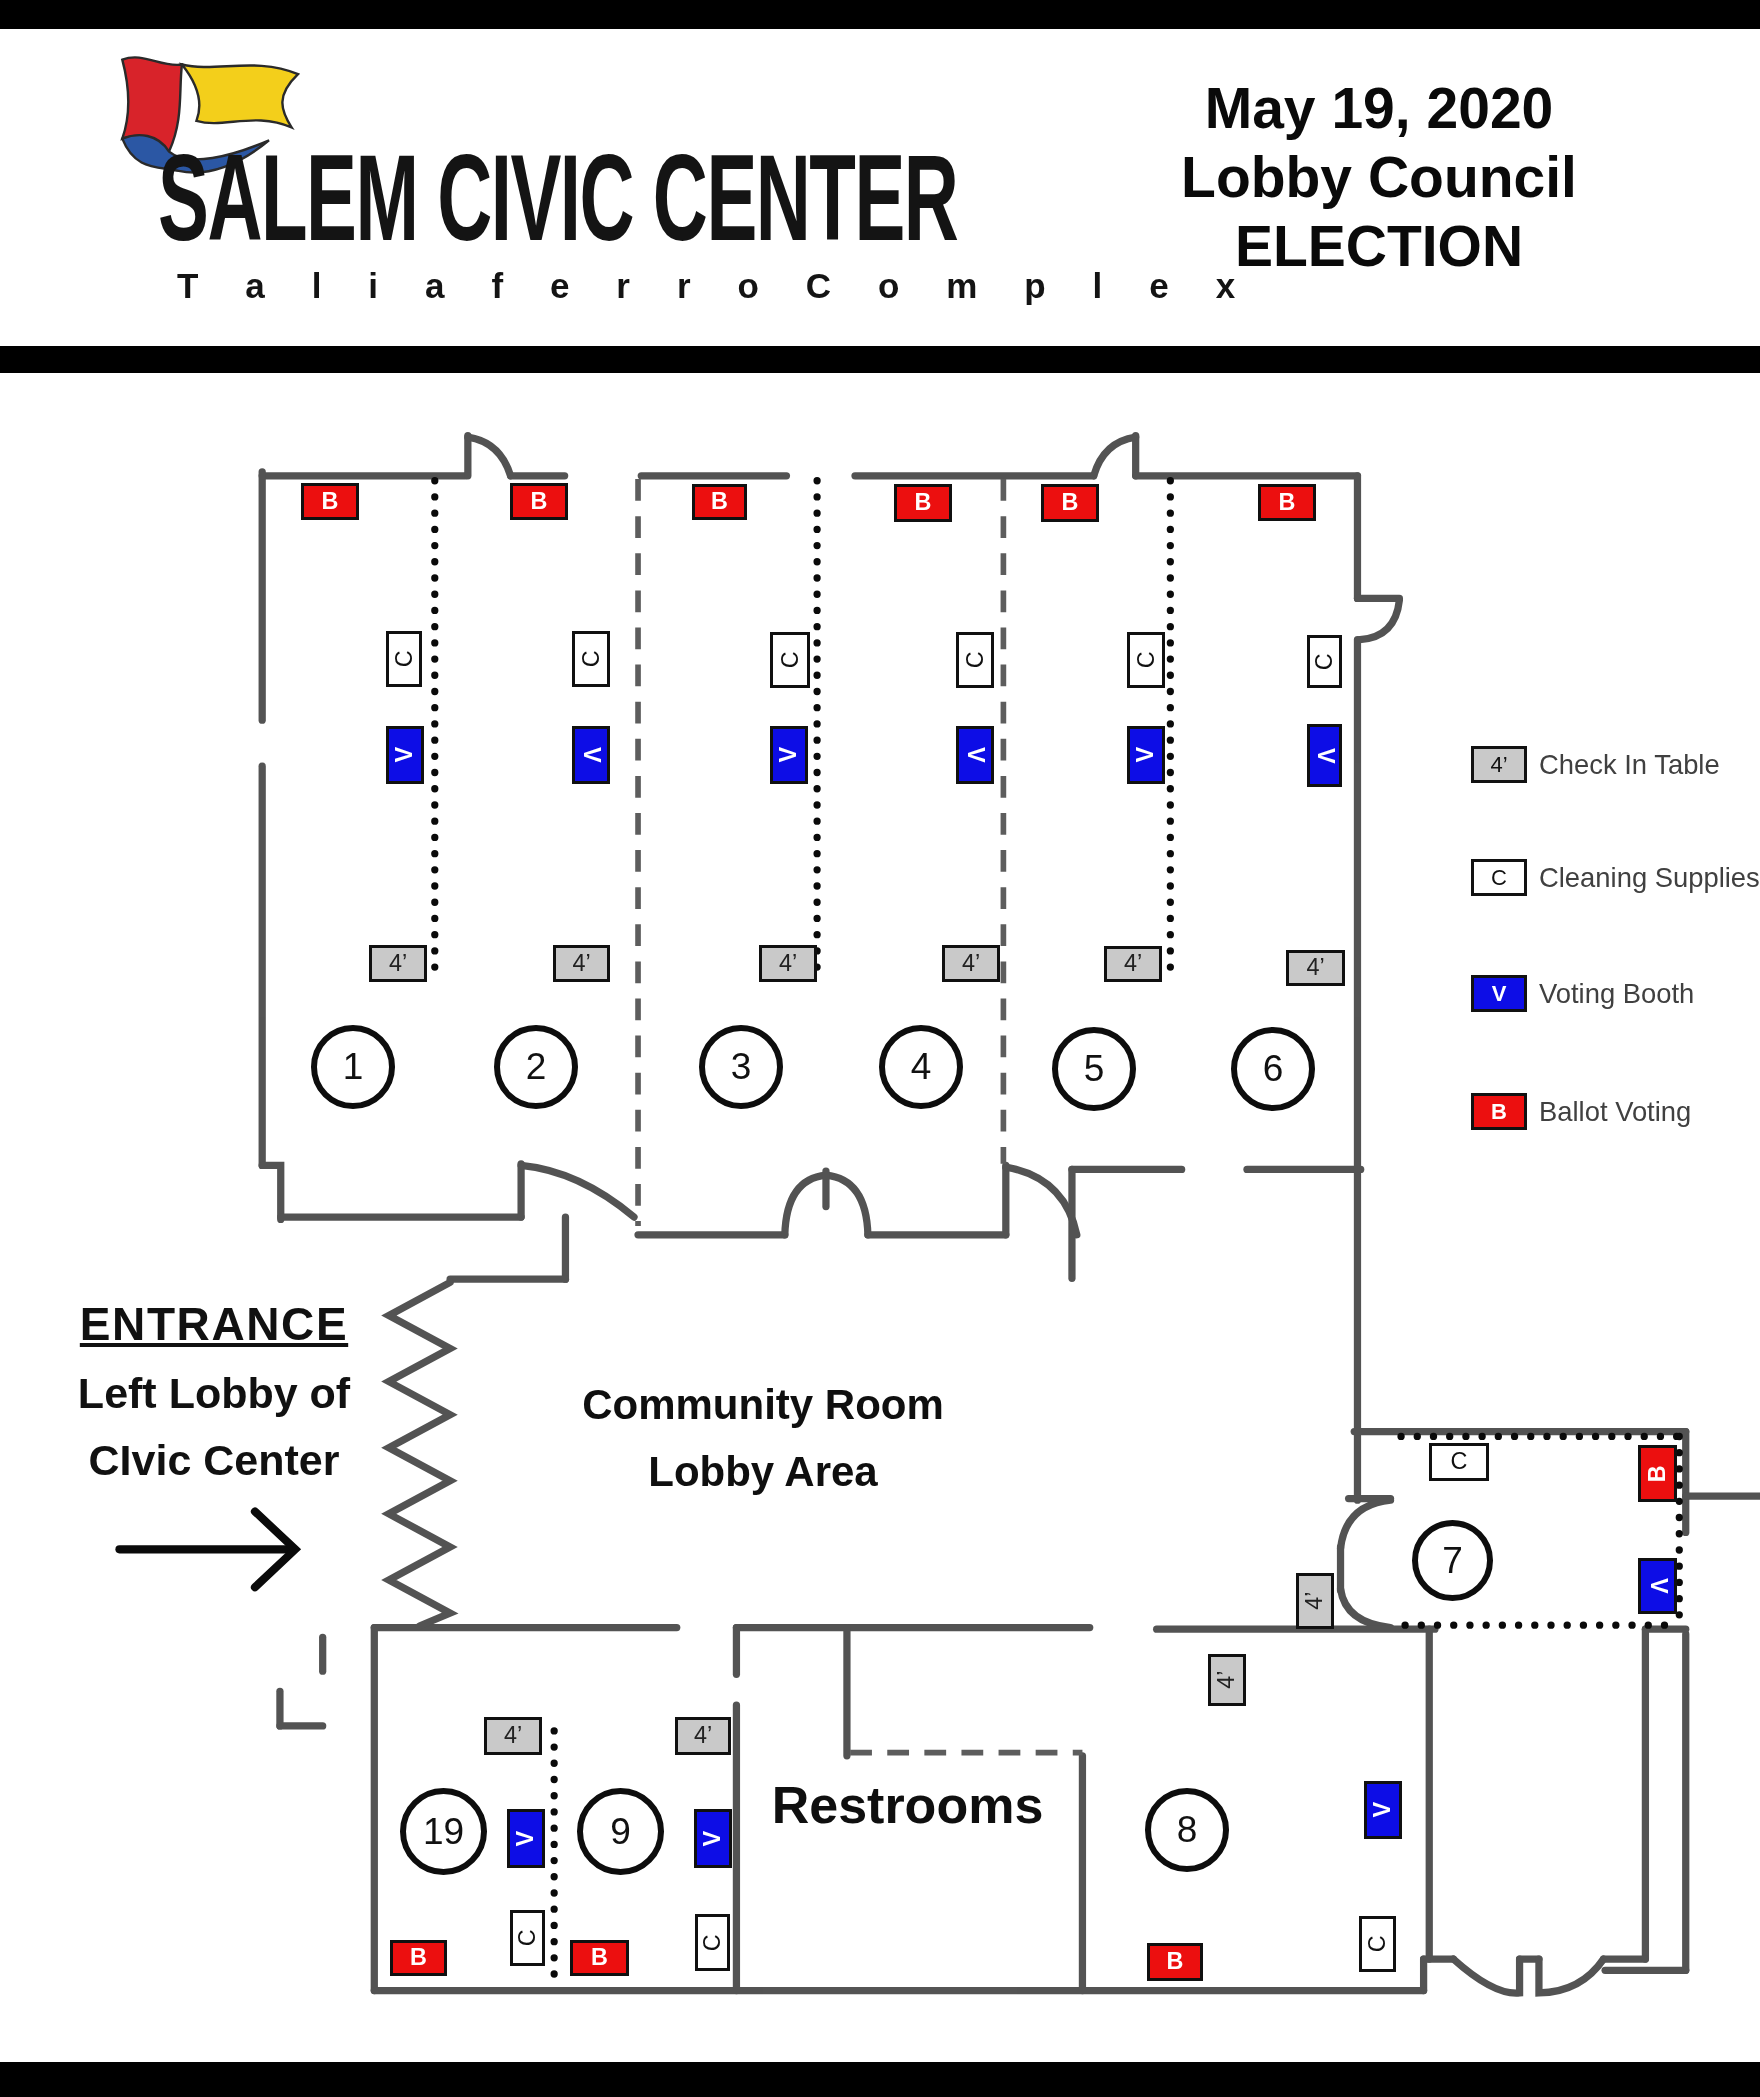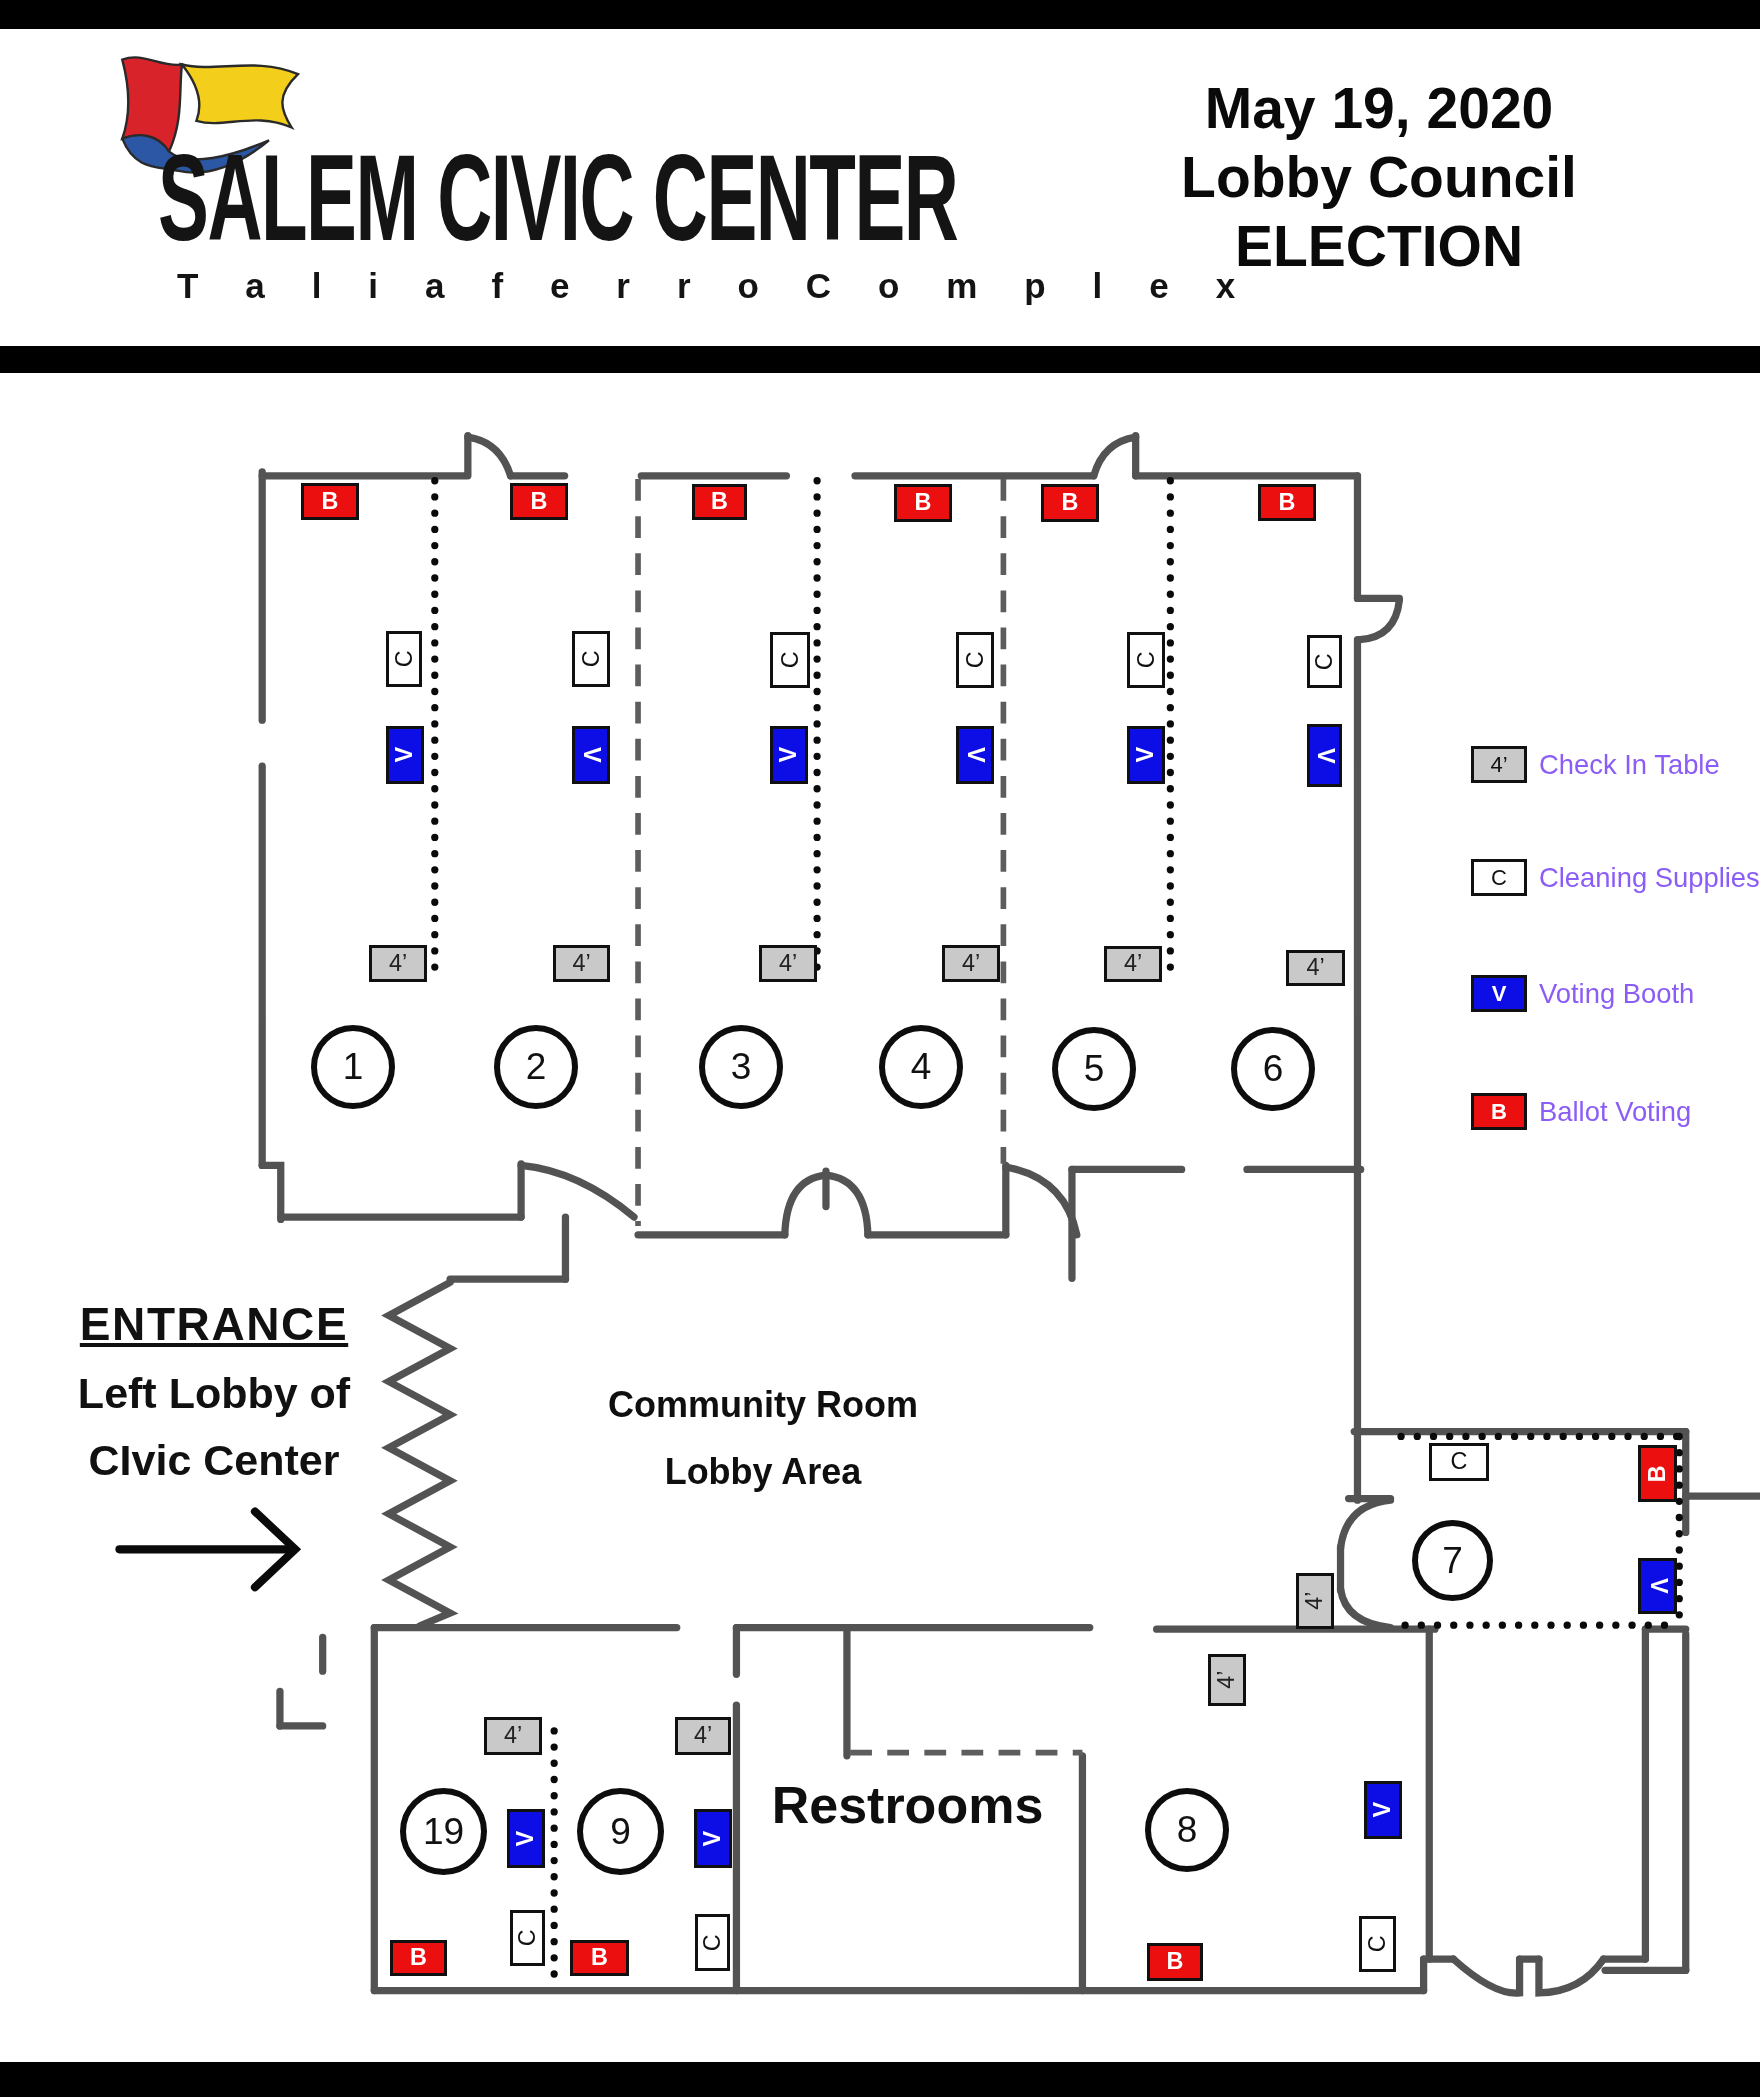--- a/index.html
+++ b/index.html
@@ -18,32 +18,32 @@
   .logo-subtitle{position:absolute;left:177px;top:266px;width:774px;text-align:center;
               font-size:35px;font-weight:700;letter-spacing:18.6px;color:#141414;white-space:nowrap;}
   .election{position:absolute;left:1121px;top:74px;width:516px;text-align:center;
             font-size:57px;font-weight:800;line-height:69px;color:#0a0a0a;}
 
   
   .legend-row{position:absolute;left:1471px;height:37px;}
   .legend-box{position:absolute;left:0;top:0;width:56px;height:37px;border:3.2px solid #111;
               box-sizing:border-box;display:flex;align-items:center;justify-content:center;
               font-size:22px;}
-  .legend-label{position:absolute;left:68px;top:3.2px;font-size:27.4px;white-space:nowrap;color:#8b5cf6;}
+  .legend-label{position:absolute;left:68px;top:3.2px;font-size:27.4px;white-space:nowrap;color:#404040;}
 
   
   .eq{position:absolute;border:3.2px solid #101010;box-sizing:border-box;display:flex;
       align-items:center;justify-content:center;}
   .eq span{font-size:23.4px;font-weight:700;line-height:1;}
   .room-circle{position:absolute;border:6.5px solid #0d0d0d;border-radius:50%;background:#fff;
       box-sizing:border-box;display:flex;align-items:center;justify-content:center;}
   .room-circle span{font-size:37px;font-weight:400;color:#111;}
 
   .big-label{position:absolute;font-weight:700;color:#0f0f0f;text-align:center;white-space:nowrap;}
-  .lobby-label{left:521px;top:1371px;width:484px;font-size:36px;line-height:67px;}
+  .lobby-label{left:521px;top:1371px;width:484px;font-size:42px;line-height:67px;}
   .restrooms-label{left:746px;top:1775px;width:323px;font-size:52px;}
   .entrance{position:absolute;left:69px;top:1297px;width:290px;text-align:center;font-weight:700;}
   .entrance .l1{font-size:46px;text-decoration:underline;letter-spacing:1.6px;}
   .entrance .l2,.entrance .l3{font-size:43px;margin-top:18px;}
   svg.plan{position:absolute;left:0;top:0;}
 </style>
 </head>
 <body>
 
 <div class="canvas">

